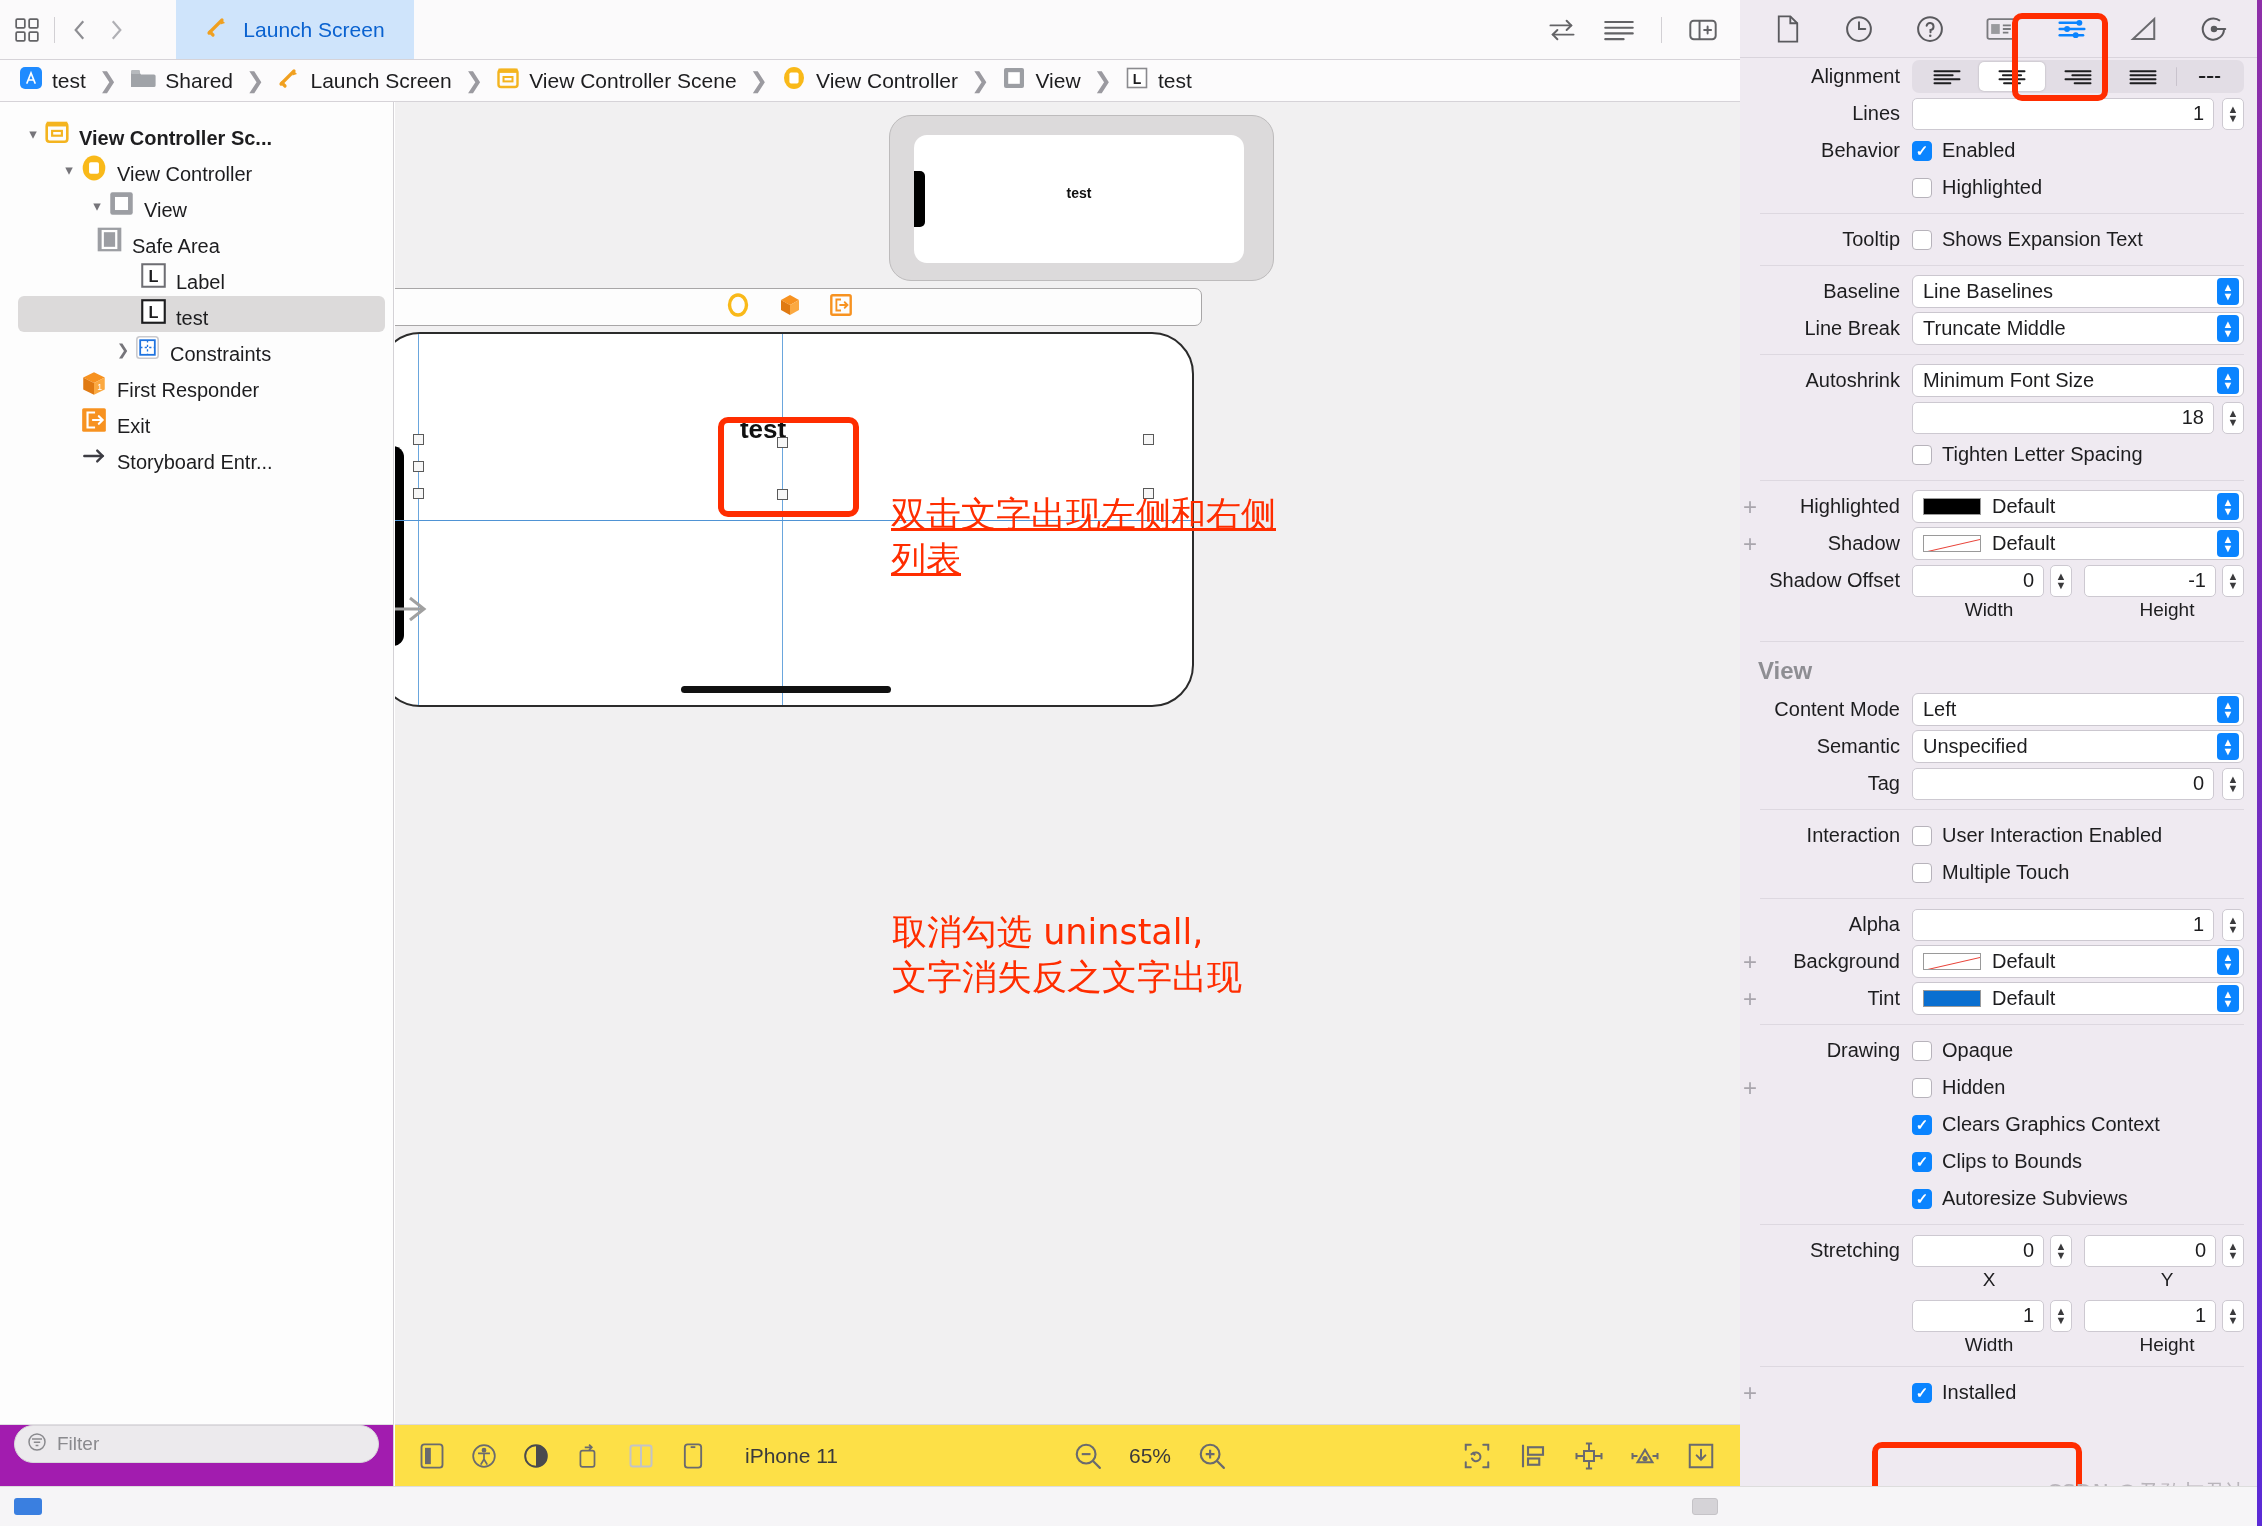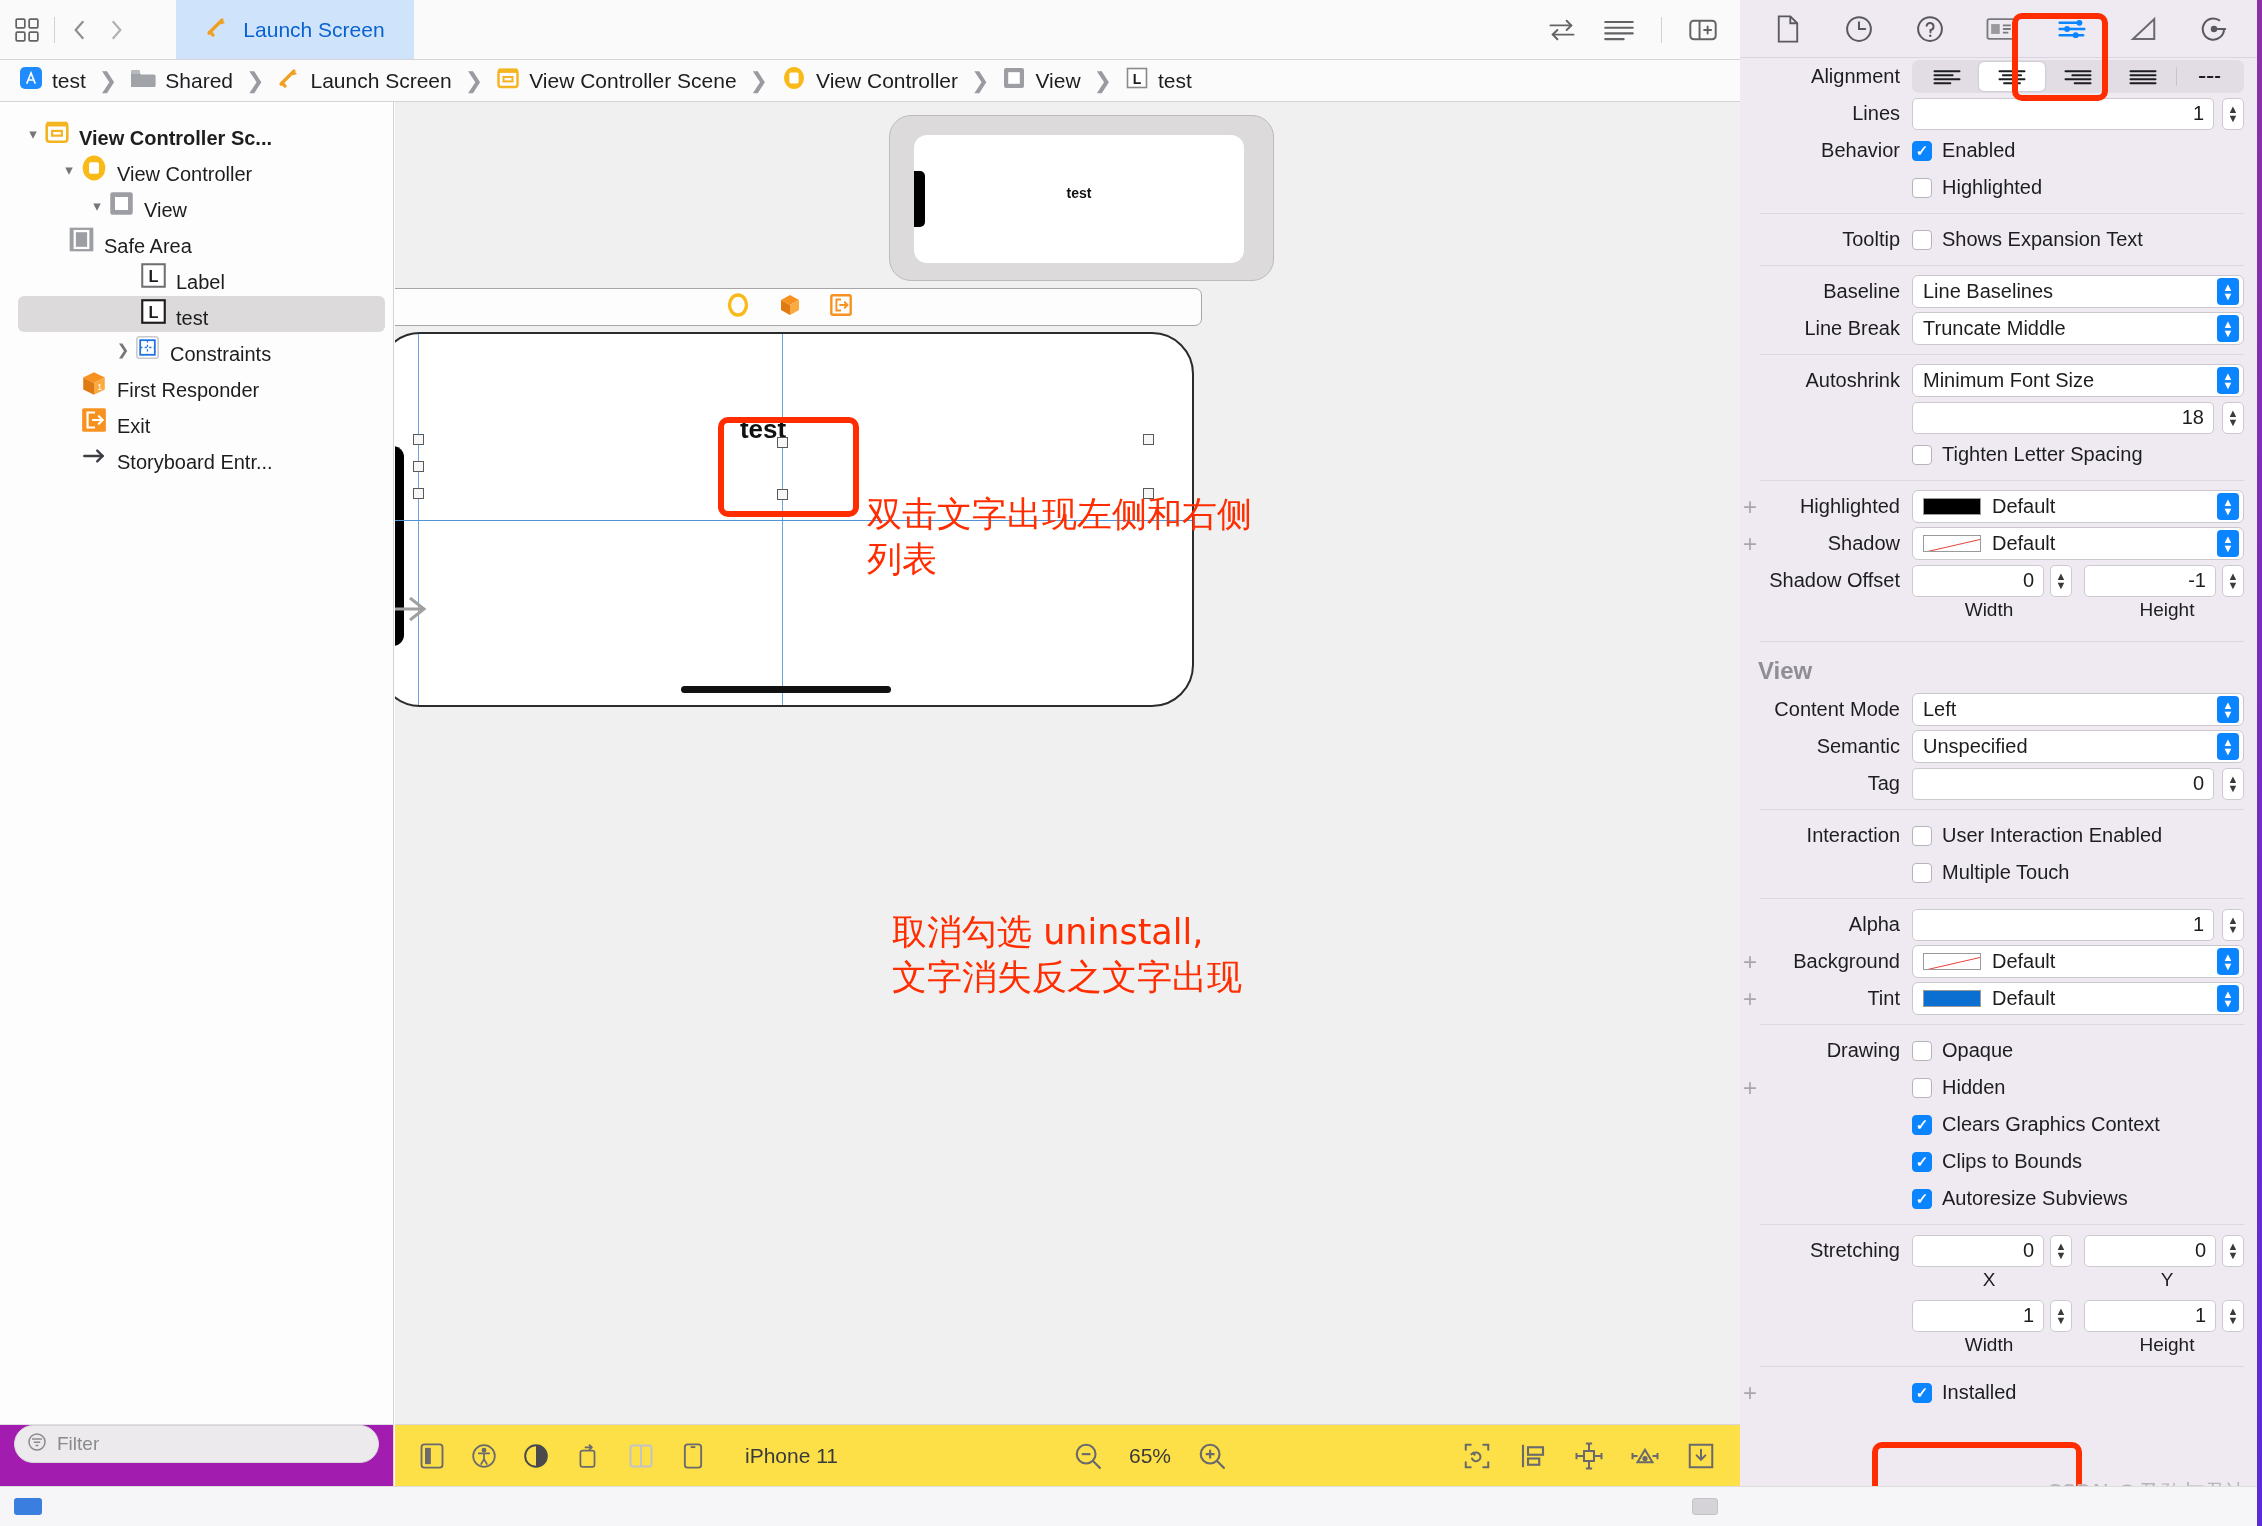--- a/index.html
+++ b/index.html
@@ -415,21 +415,21 @@
         <span class="twist">▾</span>
         <span>
           <svg width="27" height="27" viewBox="0 0 24 24">
               <rect x="2" y="2" width="20" height="20" rx="2" fill="#9c9ea3"></rect>
               <rect x="6.2" y="6.2" width="11.6" height="11.6" fill="#fff"></rect>
             </svg>
         </span>
         <span class="tlabel">View</span>
       </div>
 
-      <div class="trow" style="padding-left:68px">
+      <div class="trow" style="padding-left:96px">
         <span>
           <svg width="27" height="27" viewBox="0 0 24 24">
               <rect x="1.5" y="1.5" width="21" height="21" fill="#9c9ea3"></rect>
           <rect x="6" y="4.5" width="12" height="15" fill="none" stroke="#fff" stroke-width="2"></rect>
           <rect x="9.5" y="8" width="5" height="8" fill="#9c9ea3"></rect>
             </svg>
         </span>
         <span class="tlabel">Safe Area</span>
       </div>
 
@@ -562,21 +562,21 @@
 
     <div class="arrow-in">
       <svg width="90" height="34" viewBox="0 0 90 34" fill="none" stroke="#a0a0a0" stroke-width="3">
         <path d="M2 17 H80"></path>
           <polyline points="68,6 82,17 68,28"></polyline>
       </svg>
     </div>
 
     <div class="redbox" style="left:323px; top:315px; width:141px; height:100px;"></div>
 
-    <div class="annot" style="left:472px; top:390px; width:450px;">双击文字出现左侧和右侧
+    <div class="annot" style="left:496px; top:390px; width:450px;text-decoration:underline;">双击文字出现左侧和右侧
 列表</div>
 
     <div class="annot" style="left:497px; top:808px; width:470px;">取消勾选 uninstall,
 文字消失反之文字出现</div>
   </div>
 
   <div class="canvasbar">
     <span class="icon-btn">
       <svg width="26" height="28" viewBox="0 0 22 24" fill="none" stroke="#6a6a6e" stroke-width="1.6">
         <rect x="2" y="2" width="18" height="20" rx="2.5"></rect>

